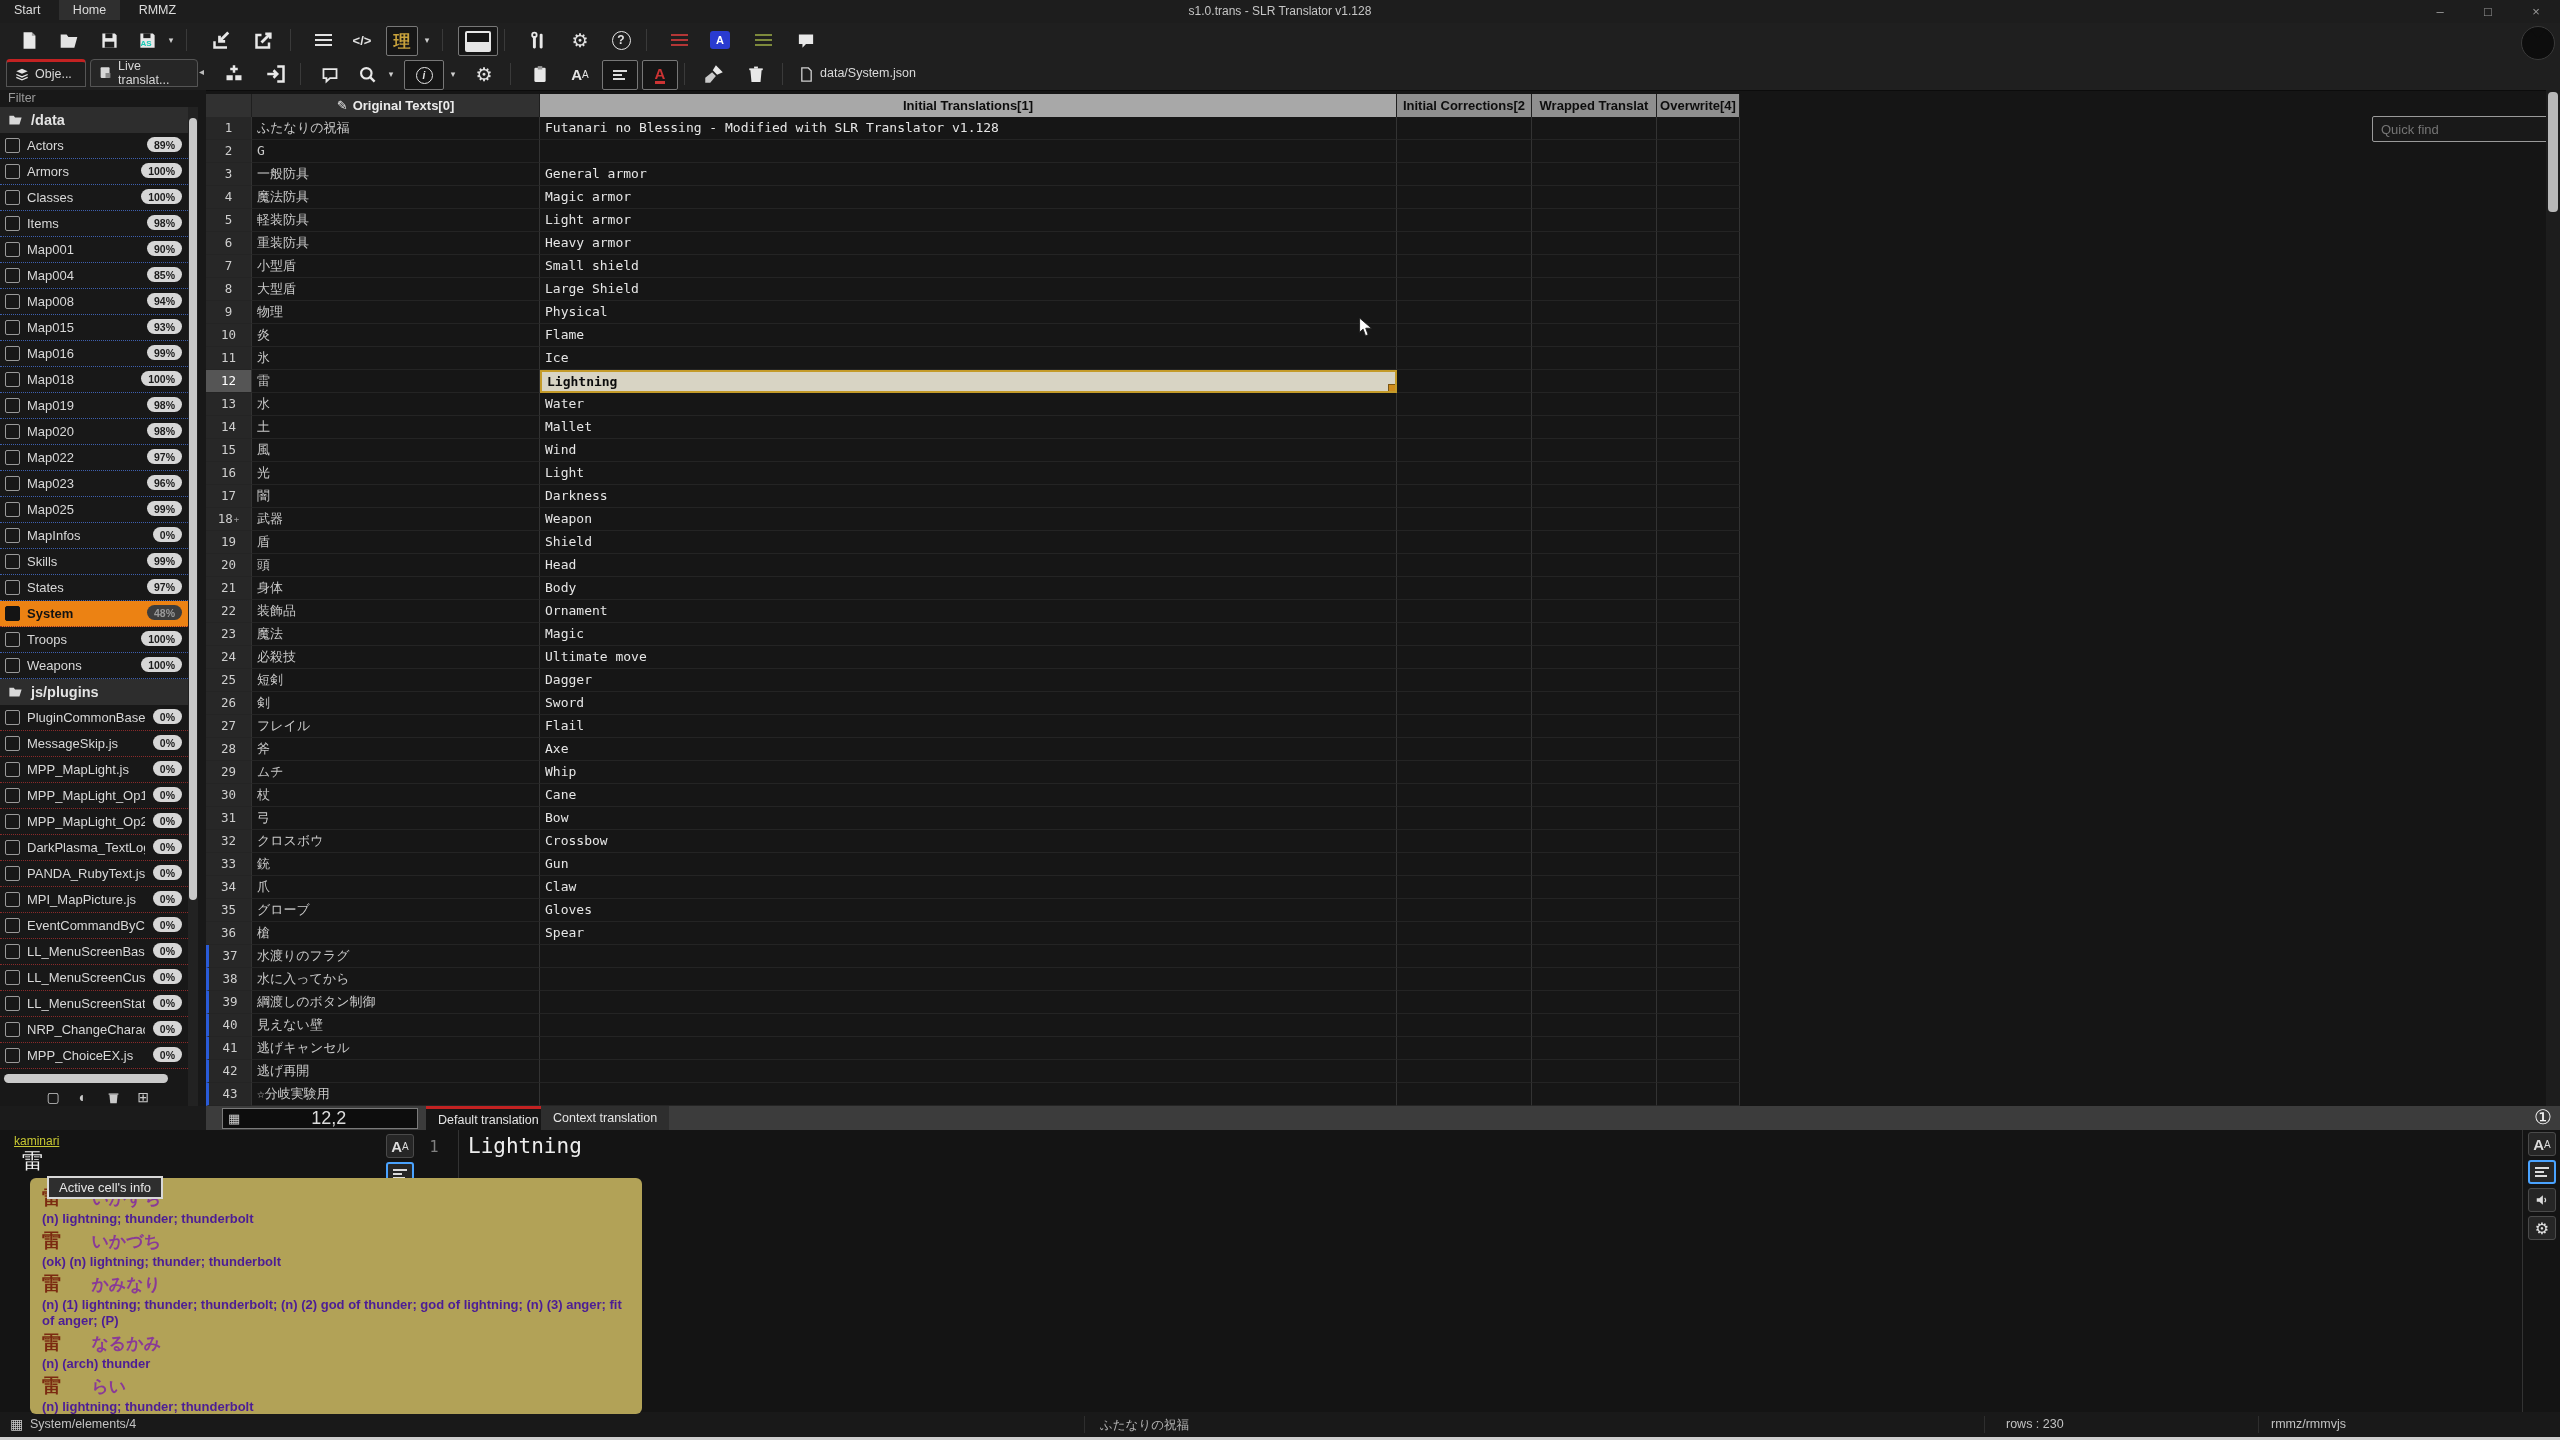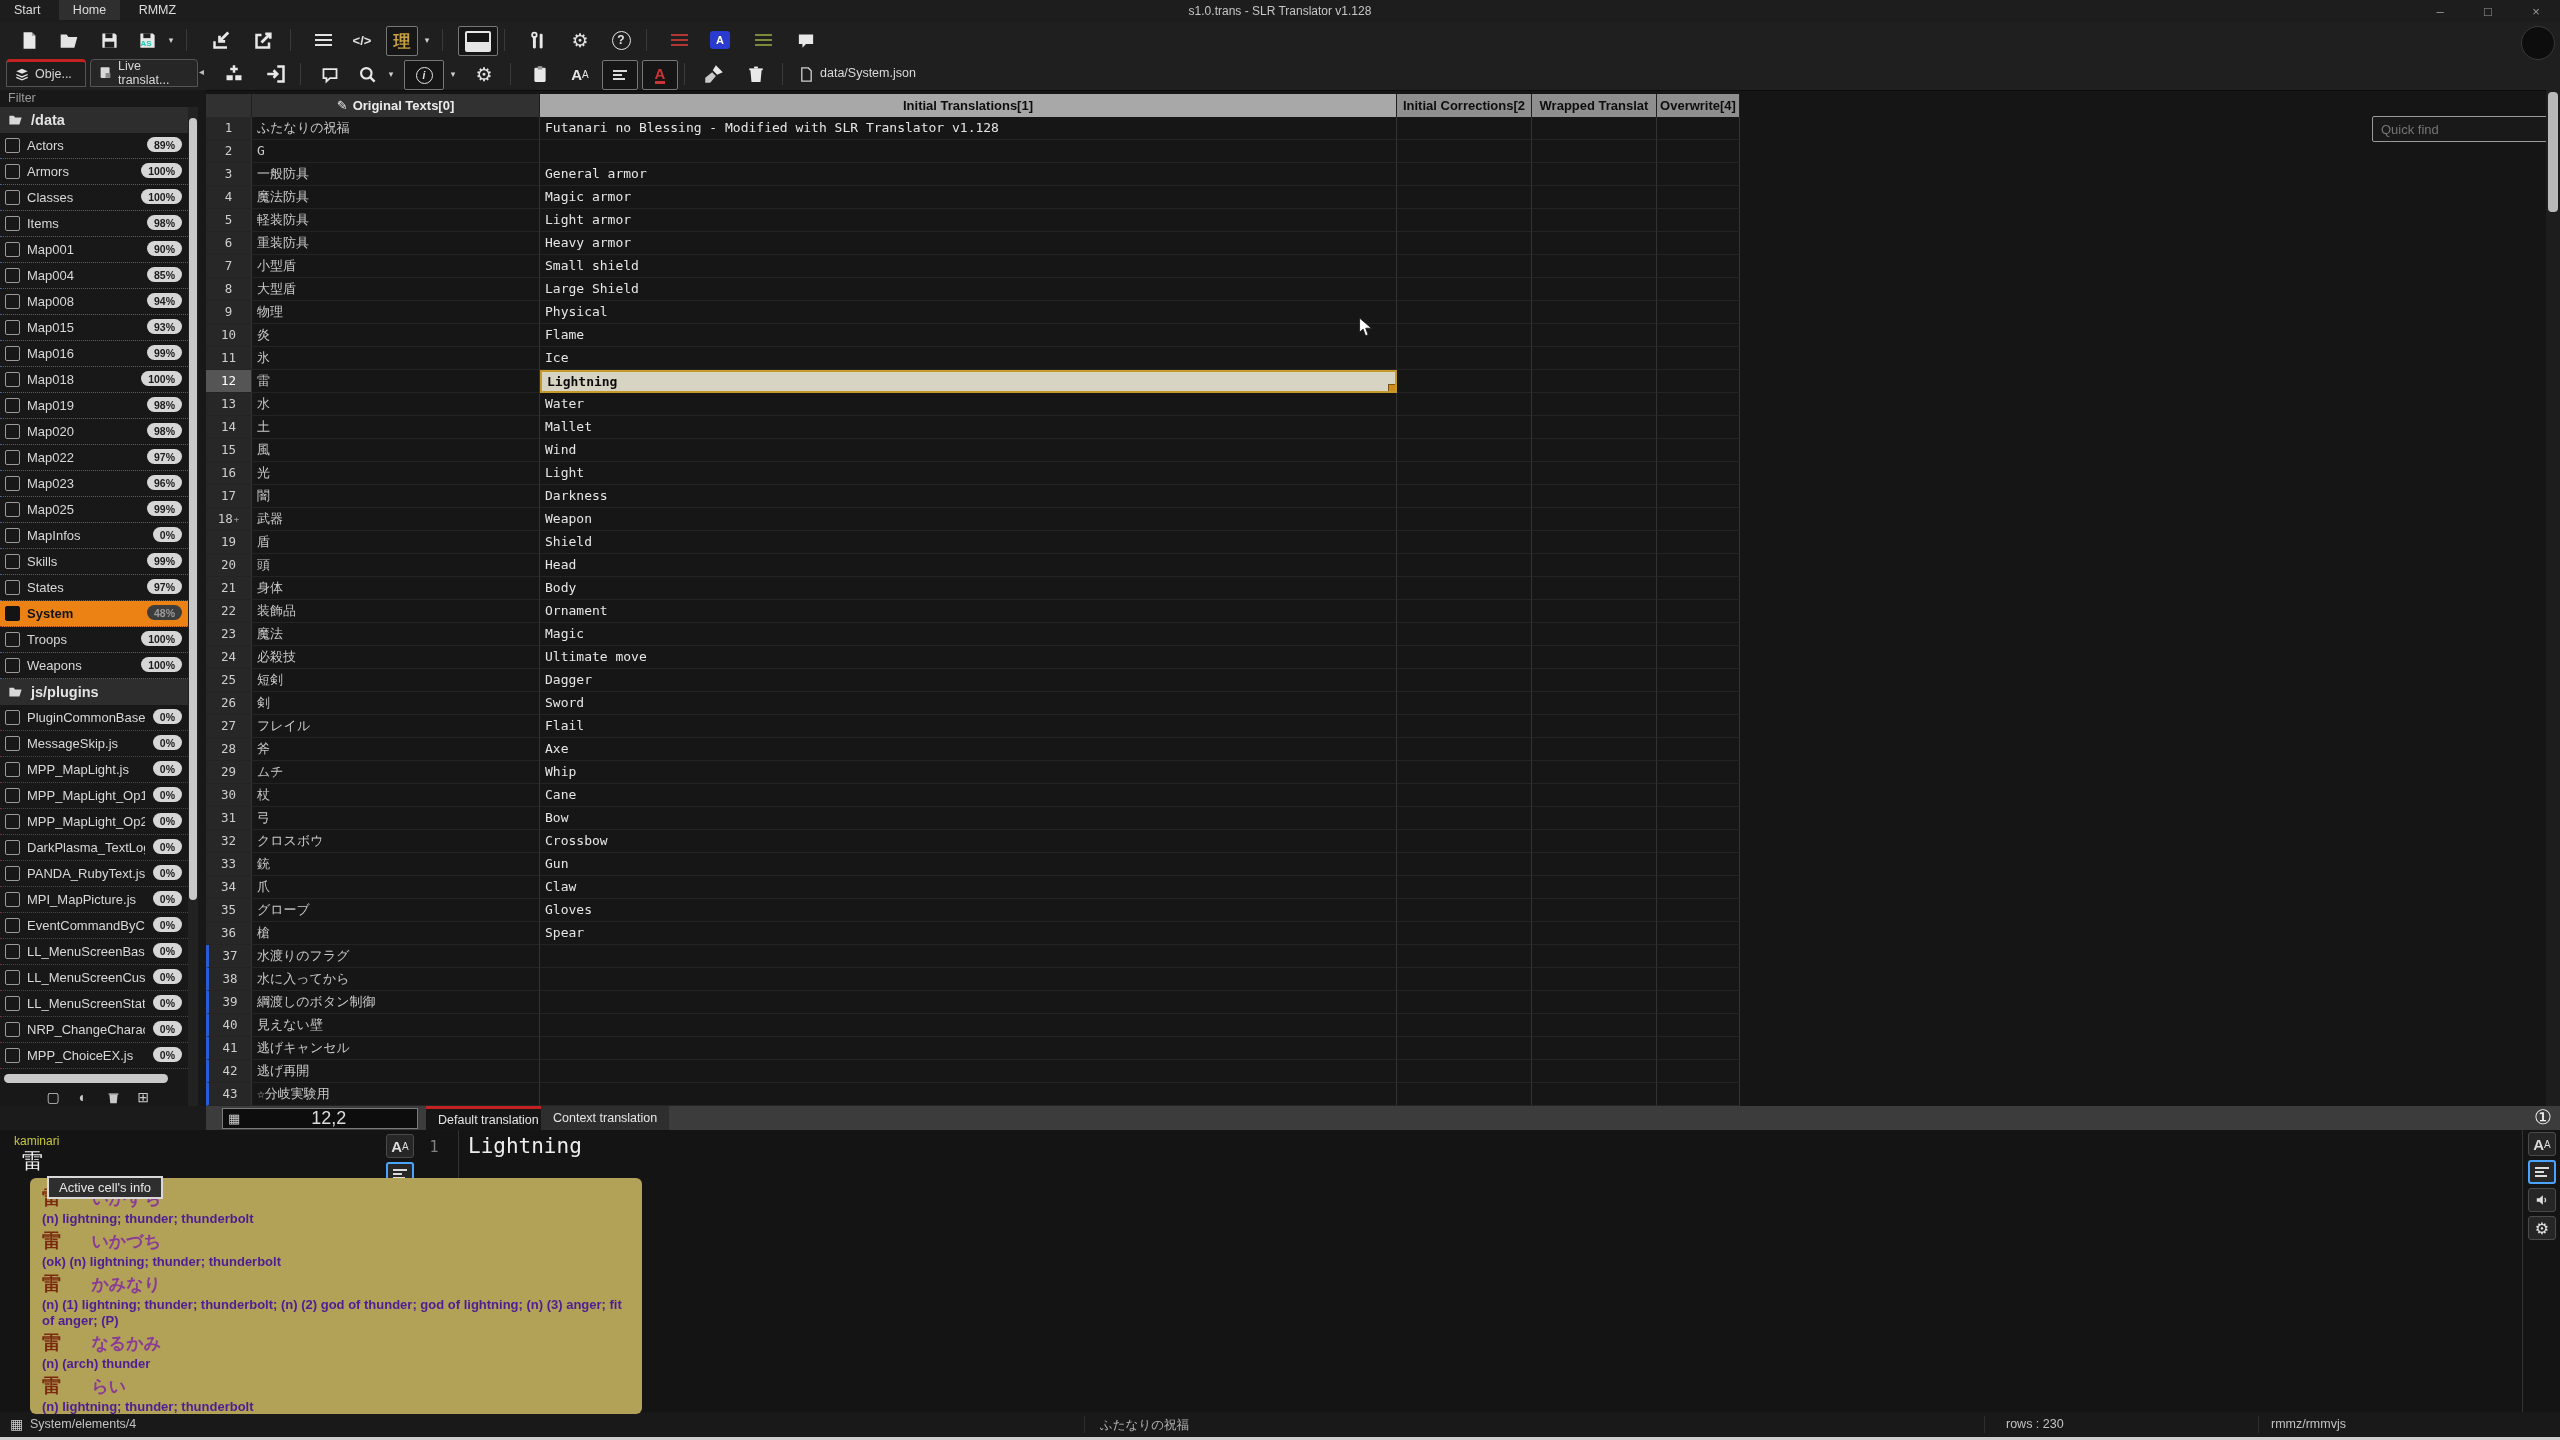--- a/index.html
+++ b/index.html
@@ -97,21 +97,21 @@
   #cellref{left:222px;top:1108px;width:194px;height:19px;background:#0d0d0d;border:1px solid #7a7a7a;
            display:flex;align-items:center;}
   #cellref .grid{margin-left:5px;font-size:13px;color:#c9c9c9;}
   #cellref .val{flex:1;text-align:center;font-size:18px;color:#dcdcdc;}
   .etab{top:1106px;height:24px;padding:0 12px;display:flex;align-items:center;font-size:12.5px;color:#e6e6e6;
         background:#2e2e2e;box-sizing:border-box;}
   .etab.active{background:#161616;border-top:3px solid #c32222;}
   #circ1{left:2534px;top:1105px;font-size:20px;color:#f5f5f5;}
   
   #bottompanel{left:0;top:1130px;width:2560px;height:282px;background:#141414;}
-  #reading{left:14px;top:4px;font-size:12px;color:#c8c832;}
+  #reading{left:14px;top:4px;font-size:12px;color:#c8c832;text-decoration:underline;}
   #activekanji{left:22px;top:17px;font-size:21px;color:#f2f2f2;}
   .stackbtn{width:28px;height:24px;background:#262626;border:1px solid #4a4a4a;border-radius:3px;
             display:flex;align-items:center;justify-content:center;color:#dcdcdc;box-sizing:border-box;}
   .stackbtn.on{border:2px solid #4aa3ff;}
   .alignico i{display:block;height:2px;background:#dcdcdc;margin:1.6px 0;}
   .alignico{width:14px;}
   .alignico i:nth-child(1){width:14px;} .alignico i:nth-child(2){width:9px;} .alignico i:nth-child(3){width:12px;}
   #gutterline{left:458px;top:0;width:1px;height:282px;background:#333;}
   #editnum{left:420px;top:8px;width:28px;text-align:center;font-size:15px;color:#808080;font-family:"DejaVu Sans Mono",monospace;}
   #editorline{left:468px;top:4px;font-size:21px;color:#ededed;font-family:"DejaVu Sans Mono",monospace;}

